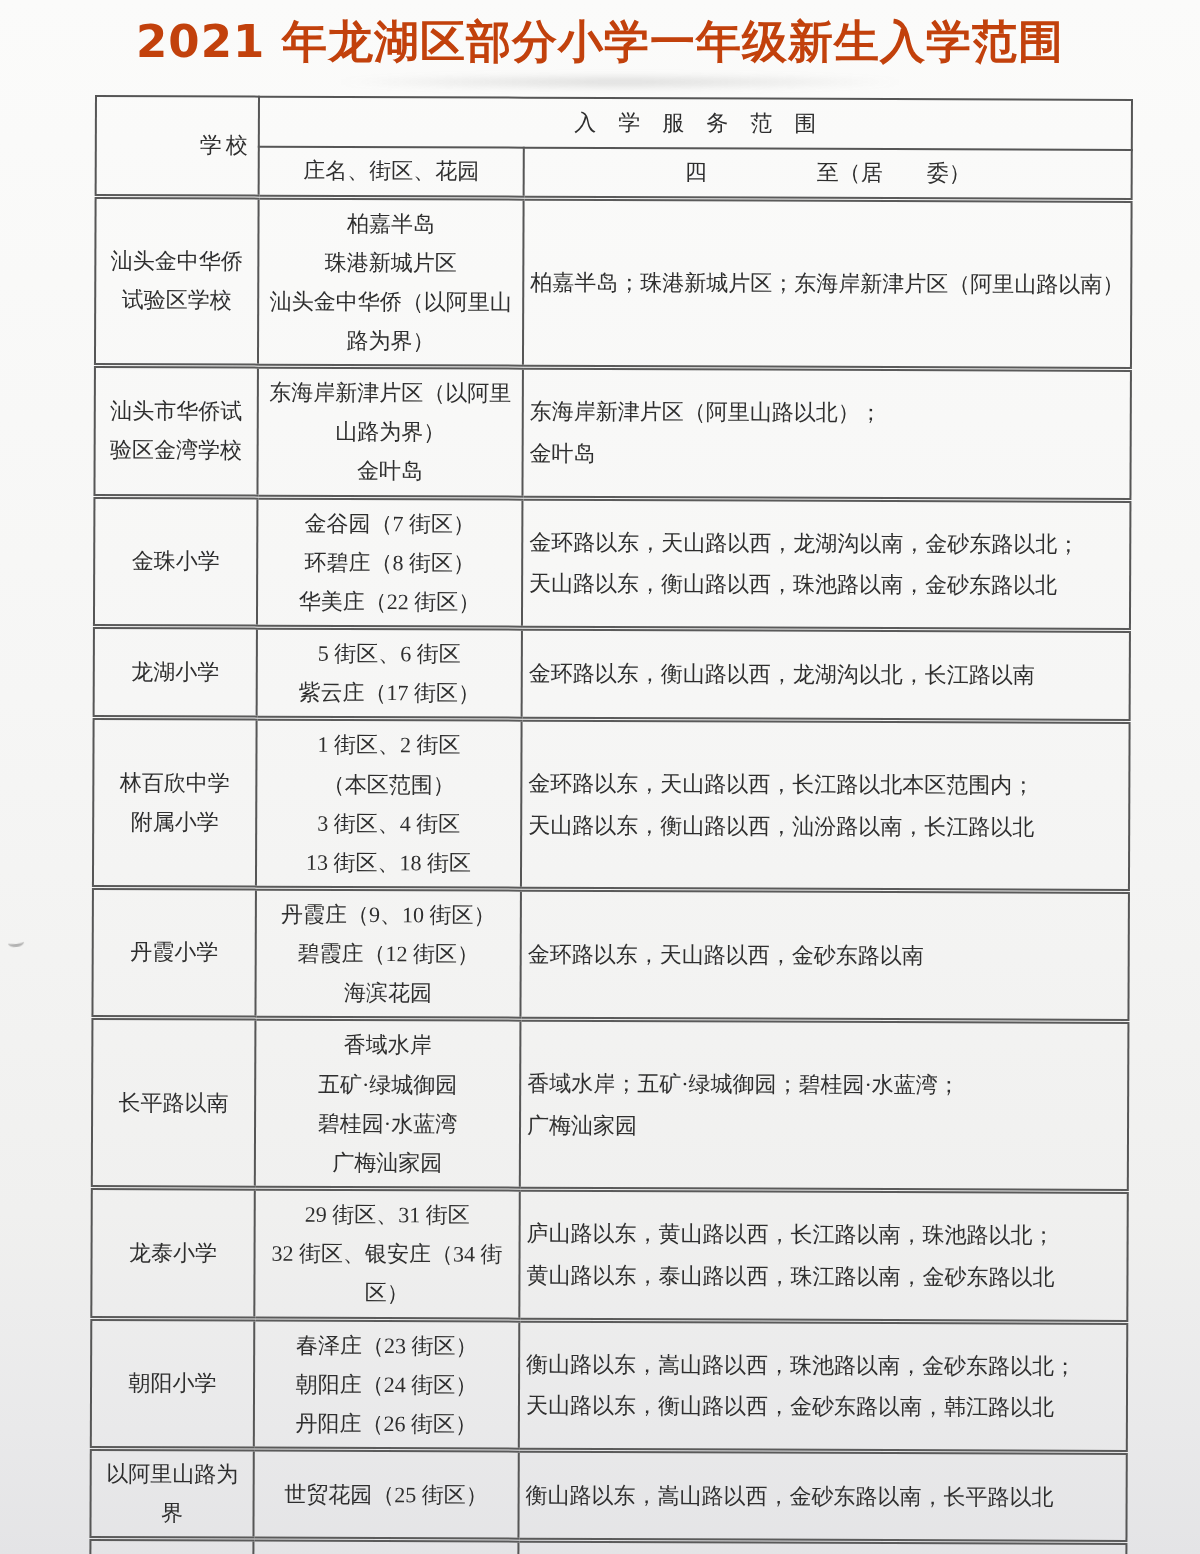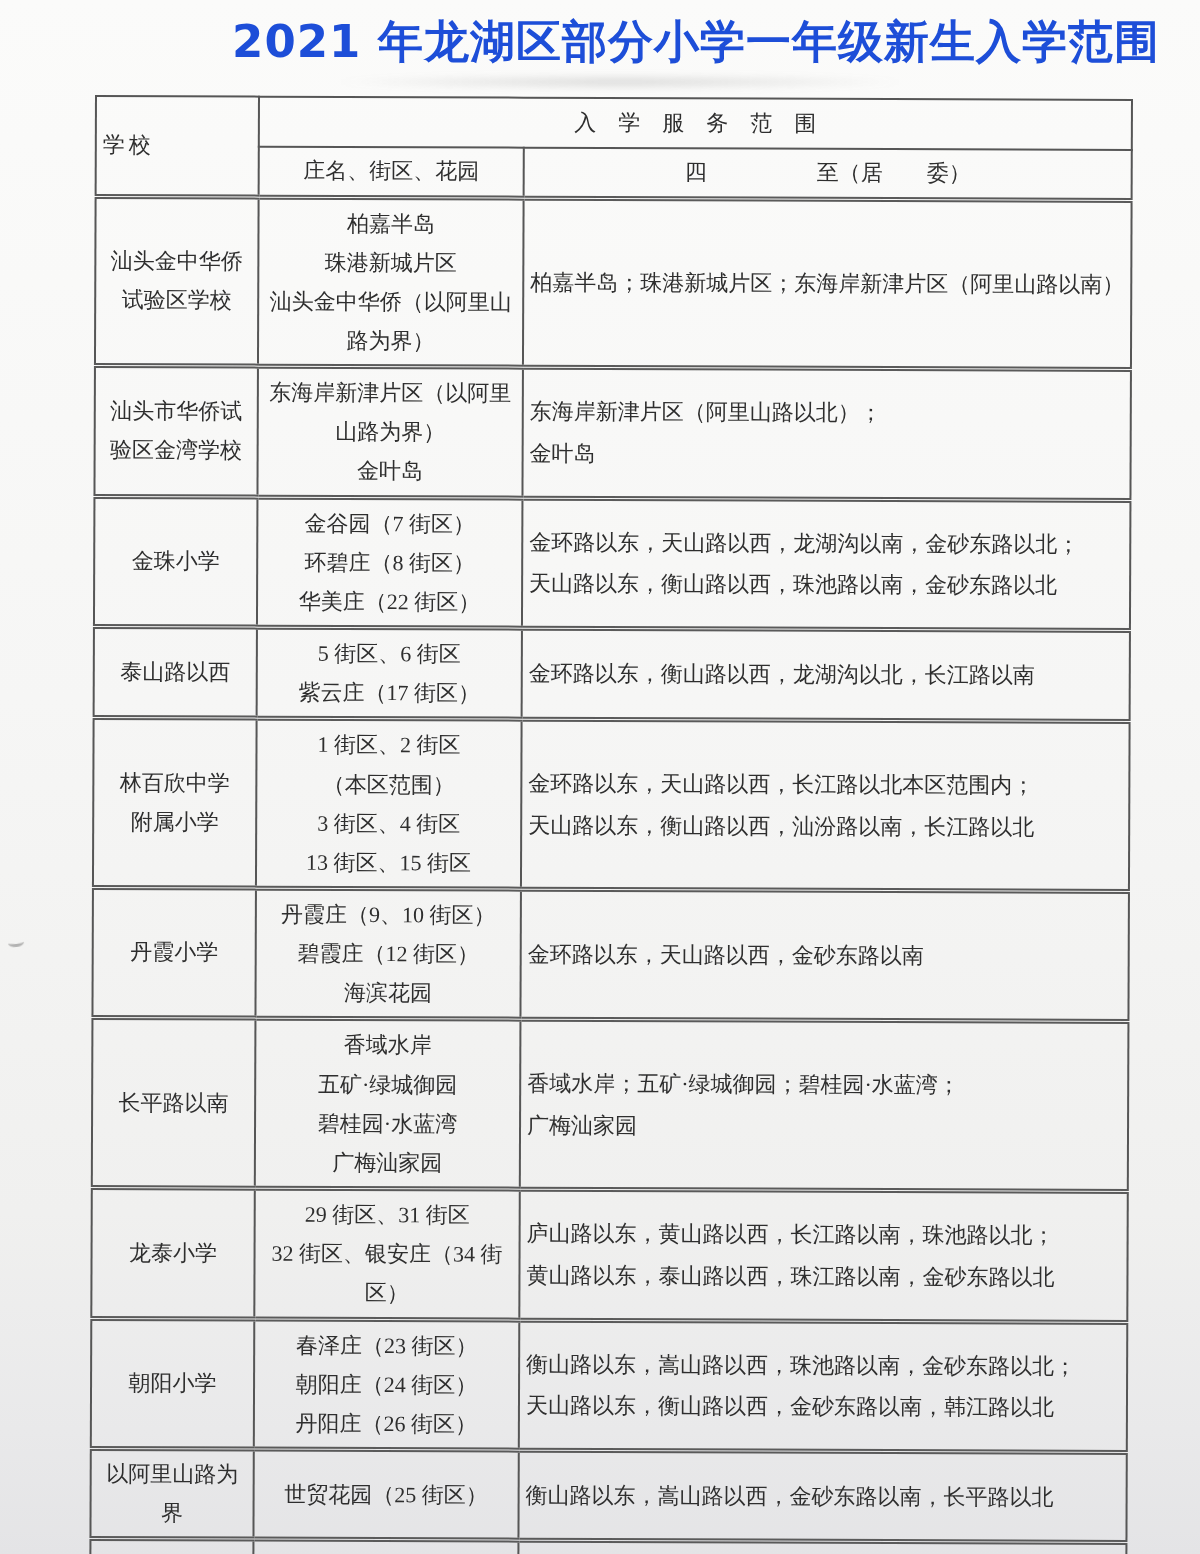--- a/index.html
+++ b/index.html
@@ -16,26 +16,26 @@
     overflow: hidden;
     background: linear-gradient(180deg, #fbfbfa 0%, #f6f6f5 45%, #f0f0ef 78%, #e9e9ea 92%, #e4e4e6 100%);
     font-family: "Liberation Serif", "DejaVu Serif", serif;
     color: var(--ink);
   }
   .doc-title {
     position: absolute;
     top: 12px;
     left: 40px;
     width: 1120px;
-    text-align: right;
+    text-align: center;
     font-family: "DejaVu Sans", "Liberation Sans", sans-serif;
     font-weight: 700;
     font-size: 45px;
     letter-spacing: 1px;
-    color: #1d4ed8;
+    color: #c2410c;
     white-space: nowrap;
   }
   .title-smear {
     position: absolute;
     top: 74px;
     left: 330px;
     width: 580px;
     height: 16px;
     background: radial-gradient(ellipse at center, rgba(110,110,110,0.22), rgba(110,110,110,0.0) 70%);
     filter: blur(3px);
@@ -65,21 +65,21 @@
   table.enroll th, table.enroll td {
     border: 2px solid var(--line);
     font-weight: normal;
     font-size: 22px;
     color: var(--ink);
     white-space: pre-line;
     vertical-align: middle;
     padding: 4px 6px;
   }
   table.enroll tbody td { border-top: 5px double #5a5a5a; }
-  th.h-school { text-align: left; letter-spacing: 4px; }
+  th.h-school { text-align: right; letter-spacing: 4px; }
   th.h-scope { text-align: center; }
   th.h-area { text-align: center; }
   th.h-bound { text-align: center; }
   td.c-school { text-align: center; line-height: 1.75; }
   td.c-areas { text-align: center; line-height: 1.78; }
   td.c-bound { text-align: left; line-height: 1.9; padding-left: 18px; padding-right: 10px; }
 </style>
 </head>
 <body>
 
@@ -122,32 +122,32 @@
     </tr>
     <tr style="height:105px">
       <td class="c-school">金珠小学</td>
       <td class="c-areas">金谷园（7 街区）
 环碧庄（8 街区）
 华美庄（22 街区）</td>
       <td class="c-bound">金环路以东，天山路以西，龙湖沟以南，金砂东路以北；
 天山路以东，衡山路以西，珠池路以南，金砂东路以北</td>
     </tr>
     <tr style="height:72px">
-      <td class="c-school">泰山路以西</td>
+      <td class="c-school">龙湖小学</td>
       <td class="c-areas">5 街区、6 街区
 紫云庄（17 街区）</td>
       <td class="c-bound">金环路以东，衡山路以西，龙湖沟以北，长江路以南</td>
     </tr>
     <tr style="height:140px">
       <td class="c-school">林百欣中学
 附属小学</td>
       <td class="c-areas">1 街区、2 街区
 （本区范围）
 3 街区、4 街区
-13 街区、15 街区</td>
+13 街区、18 街区</td>
       <td class="c-bound">金环路以东，天山路以西，长江路以北本区范围内；
 天山路以东，衡山路以西，汕汾路以南，长江路以北</td>
     </tr>
     <tr style="height:110px">
       <td class="c-school">丹霞小学</td>
       <td class="c-areas">丹霞庄（9、10 街区）
 碧霞庄（12 街区）
 海滨花园</td>
       <td class="c-bound">金环路以东，天山路以西，金砂东路以南</td>
     </tr>

